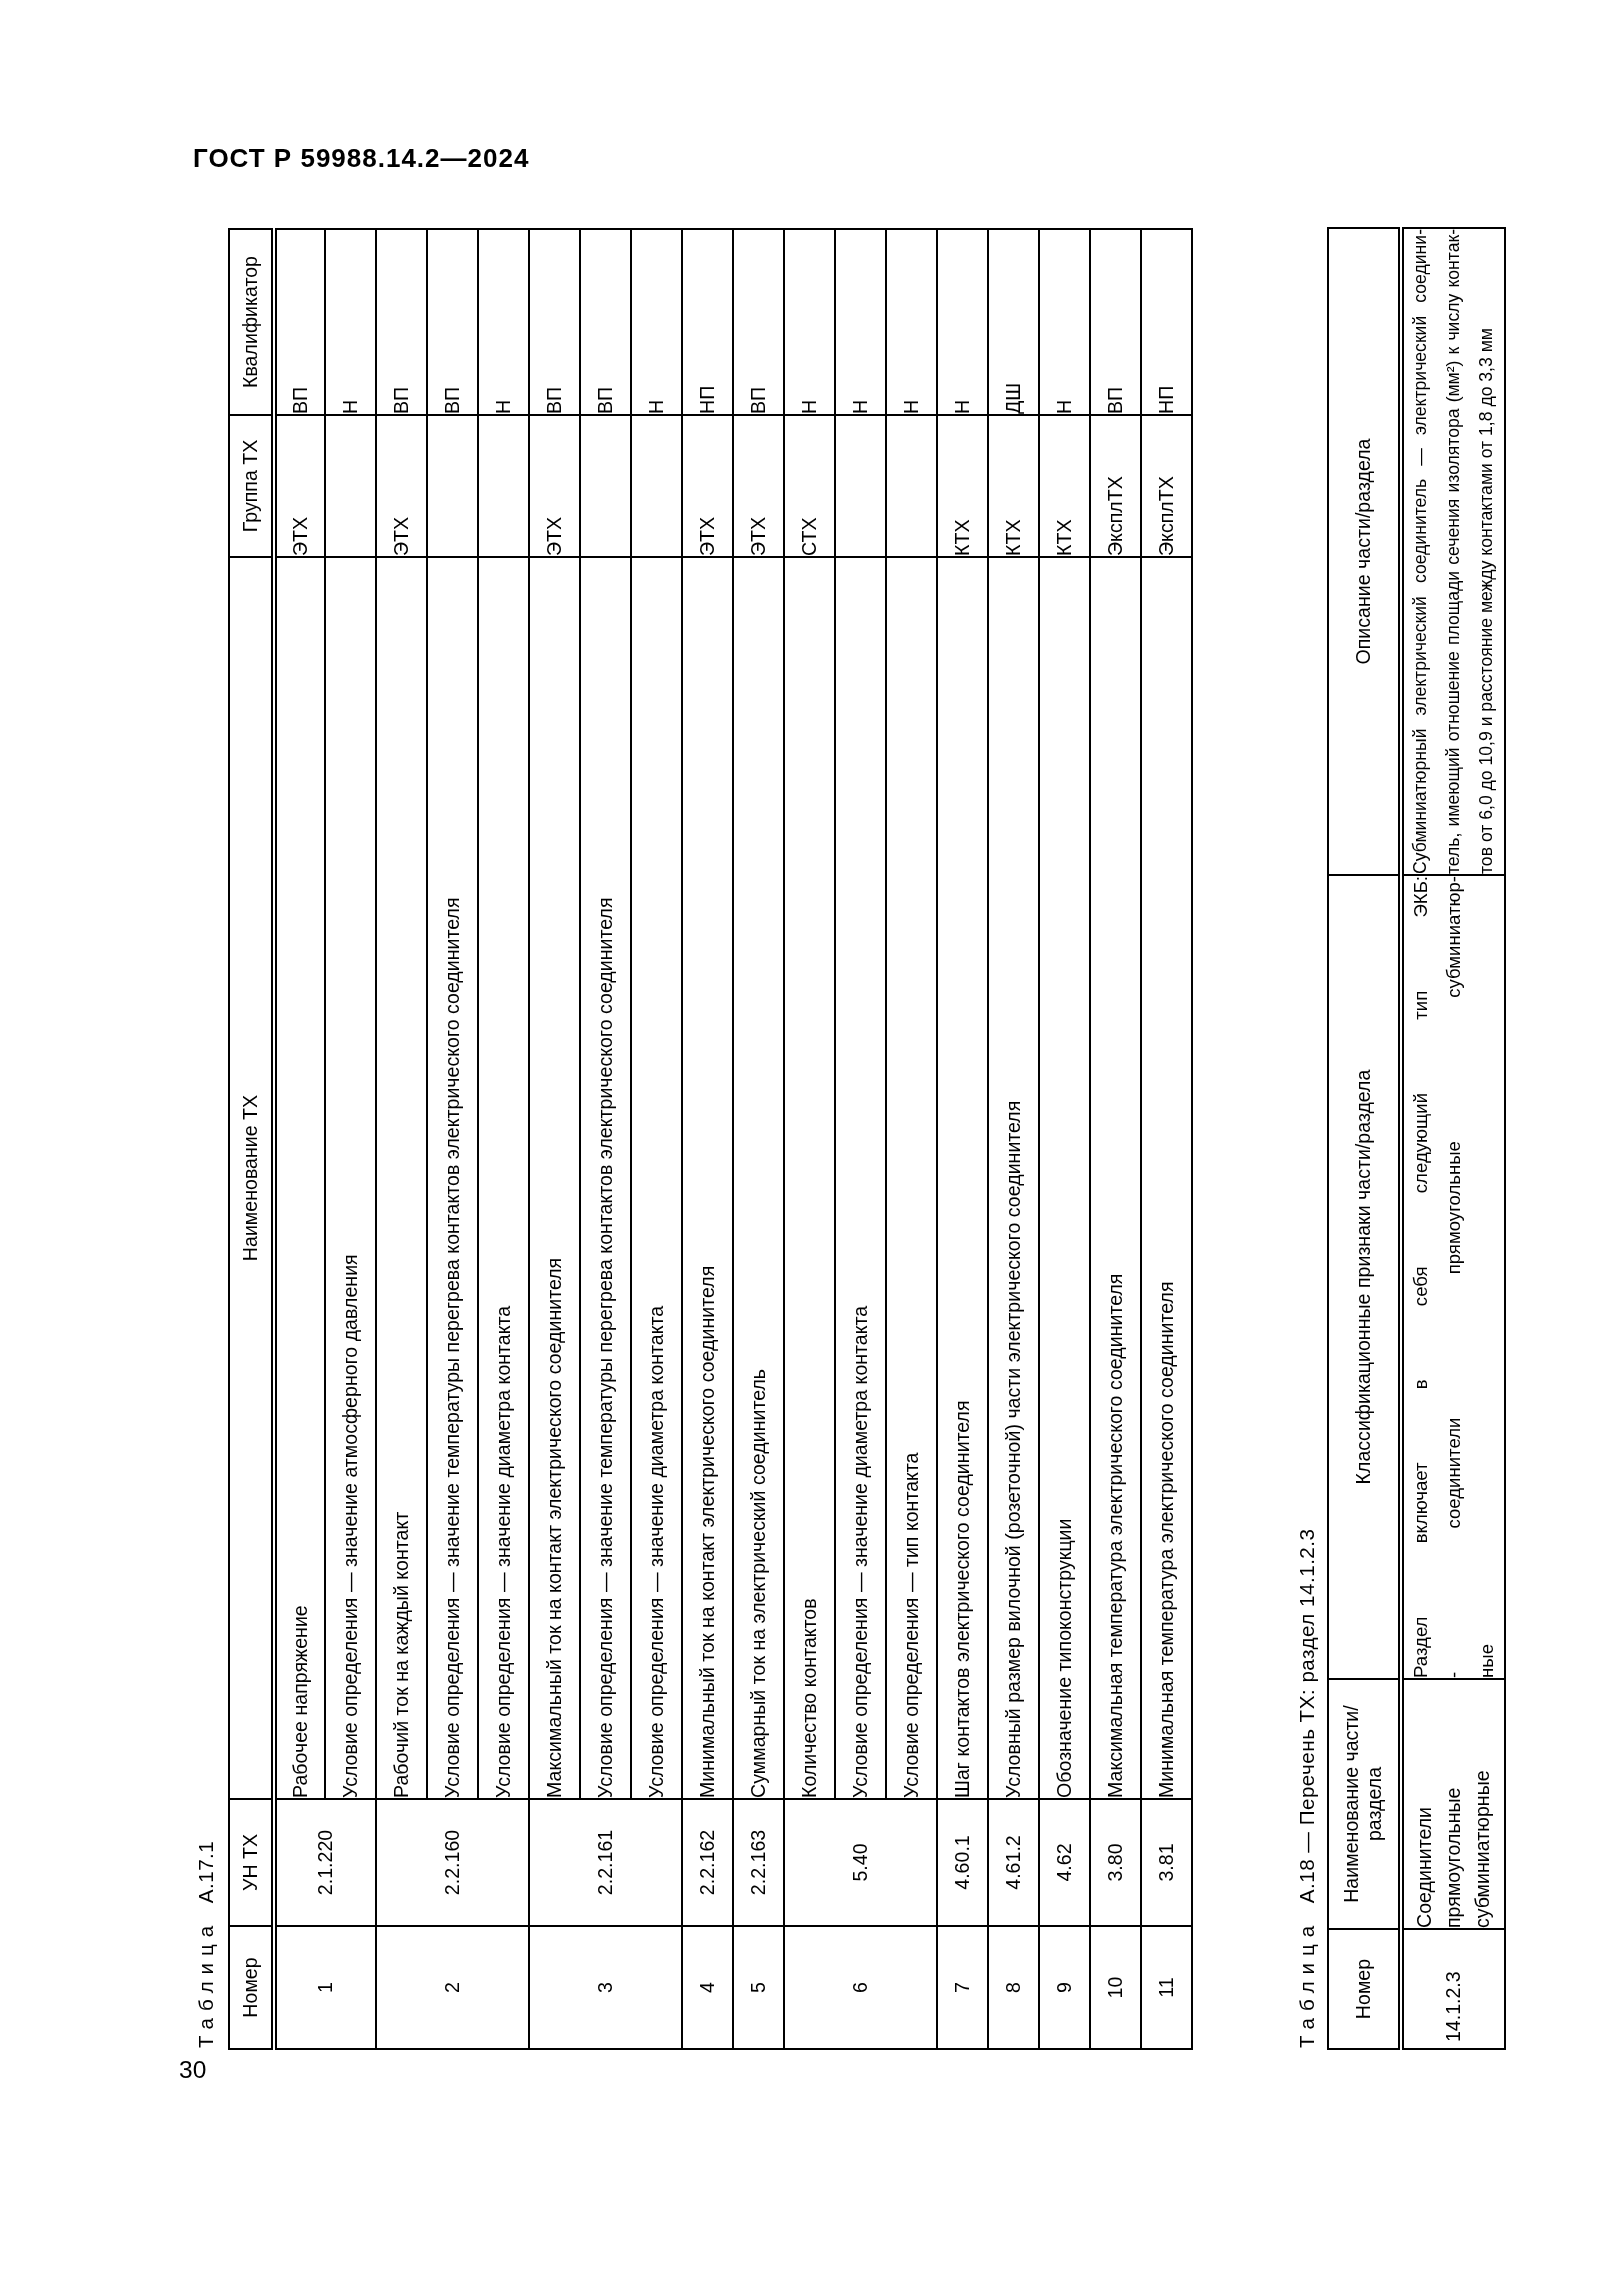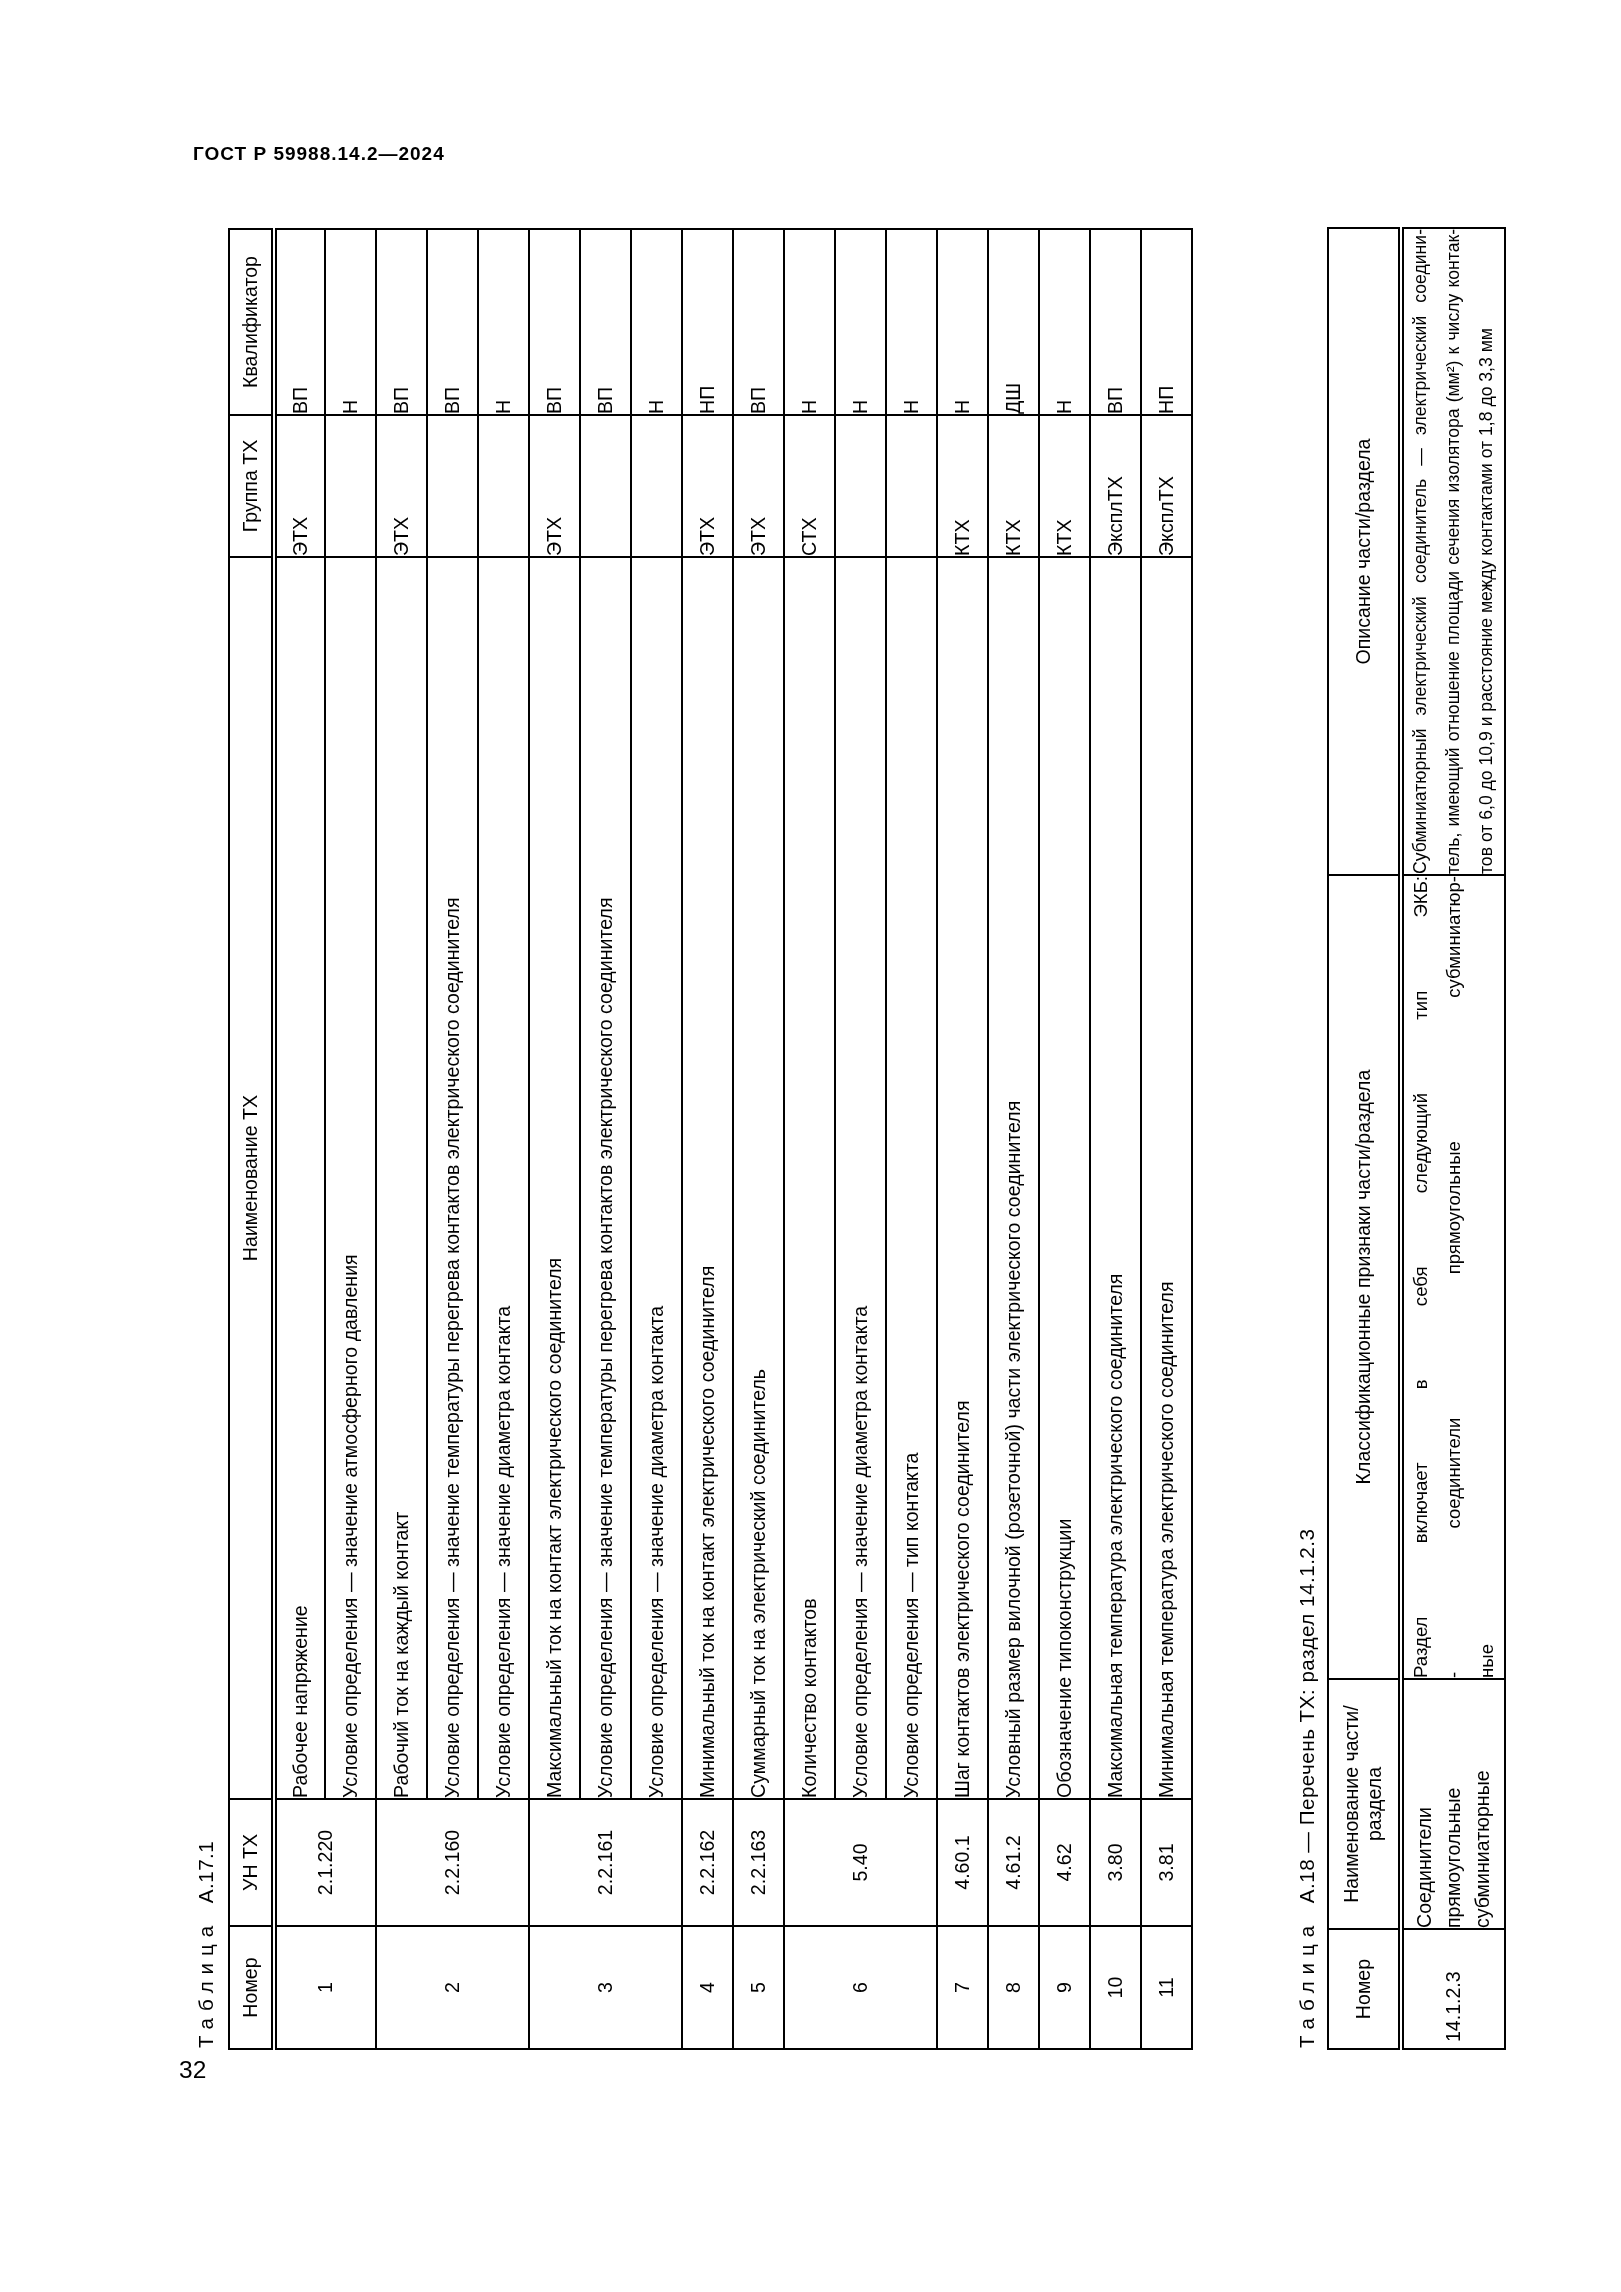--- a/index.html
+++ b/index.html
@@ -5,21 +5,21 @@
   html,body{margin:0;padding:0;}
   body{
     width:1621px;height:2293px;position:relative;background:#ffffff;
     font-family:"Liberation Sans",sans-serif;color:#000;
     -webkit-font-smoothing:antialiased;
   }
   .page{position:absolute;left:0;top:0;width:1621px;height:2293px;background:#fff;overflow:hidden;}
 
   .doc-header{
     position:absolute;left:193px;top:143px;
-    font-size:19px;font-weight:700;letter-spacing:1px;white-space:nowrap;
+    font-size:26px;font-weight:700;letter-spacing:1px;white-space:nowrap;
   }
   .page-number{
     position:absolute;left:179px;top:2056px;font-size:24.5px;
   }
 
   
   .rot-wrap{position:absolute;}
   .wrap-a17{left:169px;top:230px;width:1062px;height:1820px;}
   .wrap-a18{left:1274px;top:230px;width:233px;height:1820px;}
   .rot{transform:rotate(-90deg) translateX(-100%);transform-origin:top left;}
@@ -64,21 +64,21 @@
   .cls18 div{line-height:33px;font-size:18.6px;}
   .dsc18 div{line-height:33px;font-size:17.6px;}
   .jl{text-align:justify;text-align-last:justify;white-space:normal !important;}
 </style>
 </head>
 <body>
 
 <div class="page">
 
   <div class="doc-header">ГОСТ Р 59988.14.2—2024</div>
-  <div class="page-number">32</div>
+  <div class="page-number">30</div>
 
   <div class="rot-wrap wrap-a17">
     <div class="rot rot-a17">
       <div class="caption cap-a17">
         <span class="cap-label">Таблица</span>
         <span class="cap-rest">А.17.1</span>
       </div>
       <table class="gost a17">
         <colgroup>
           <col style="width:123px">

